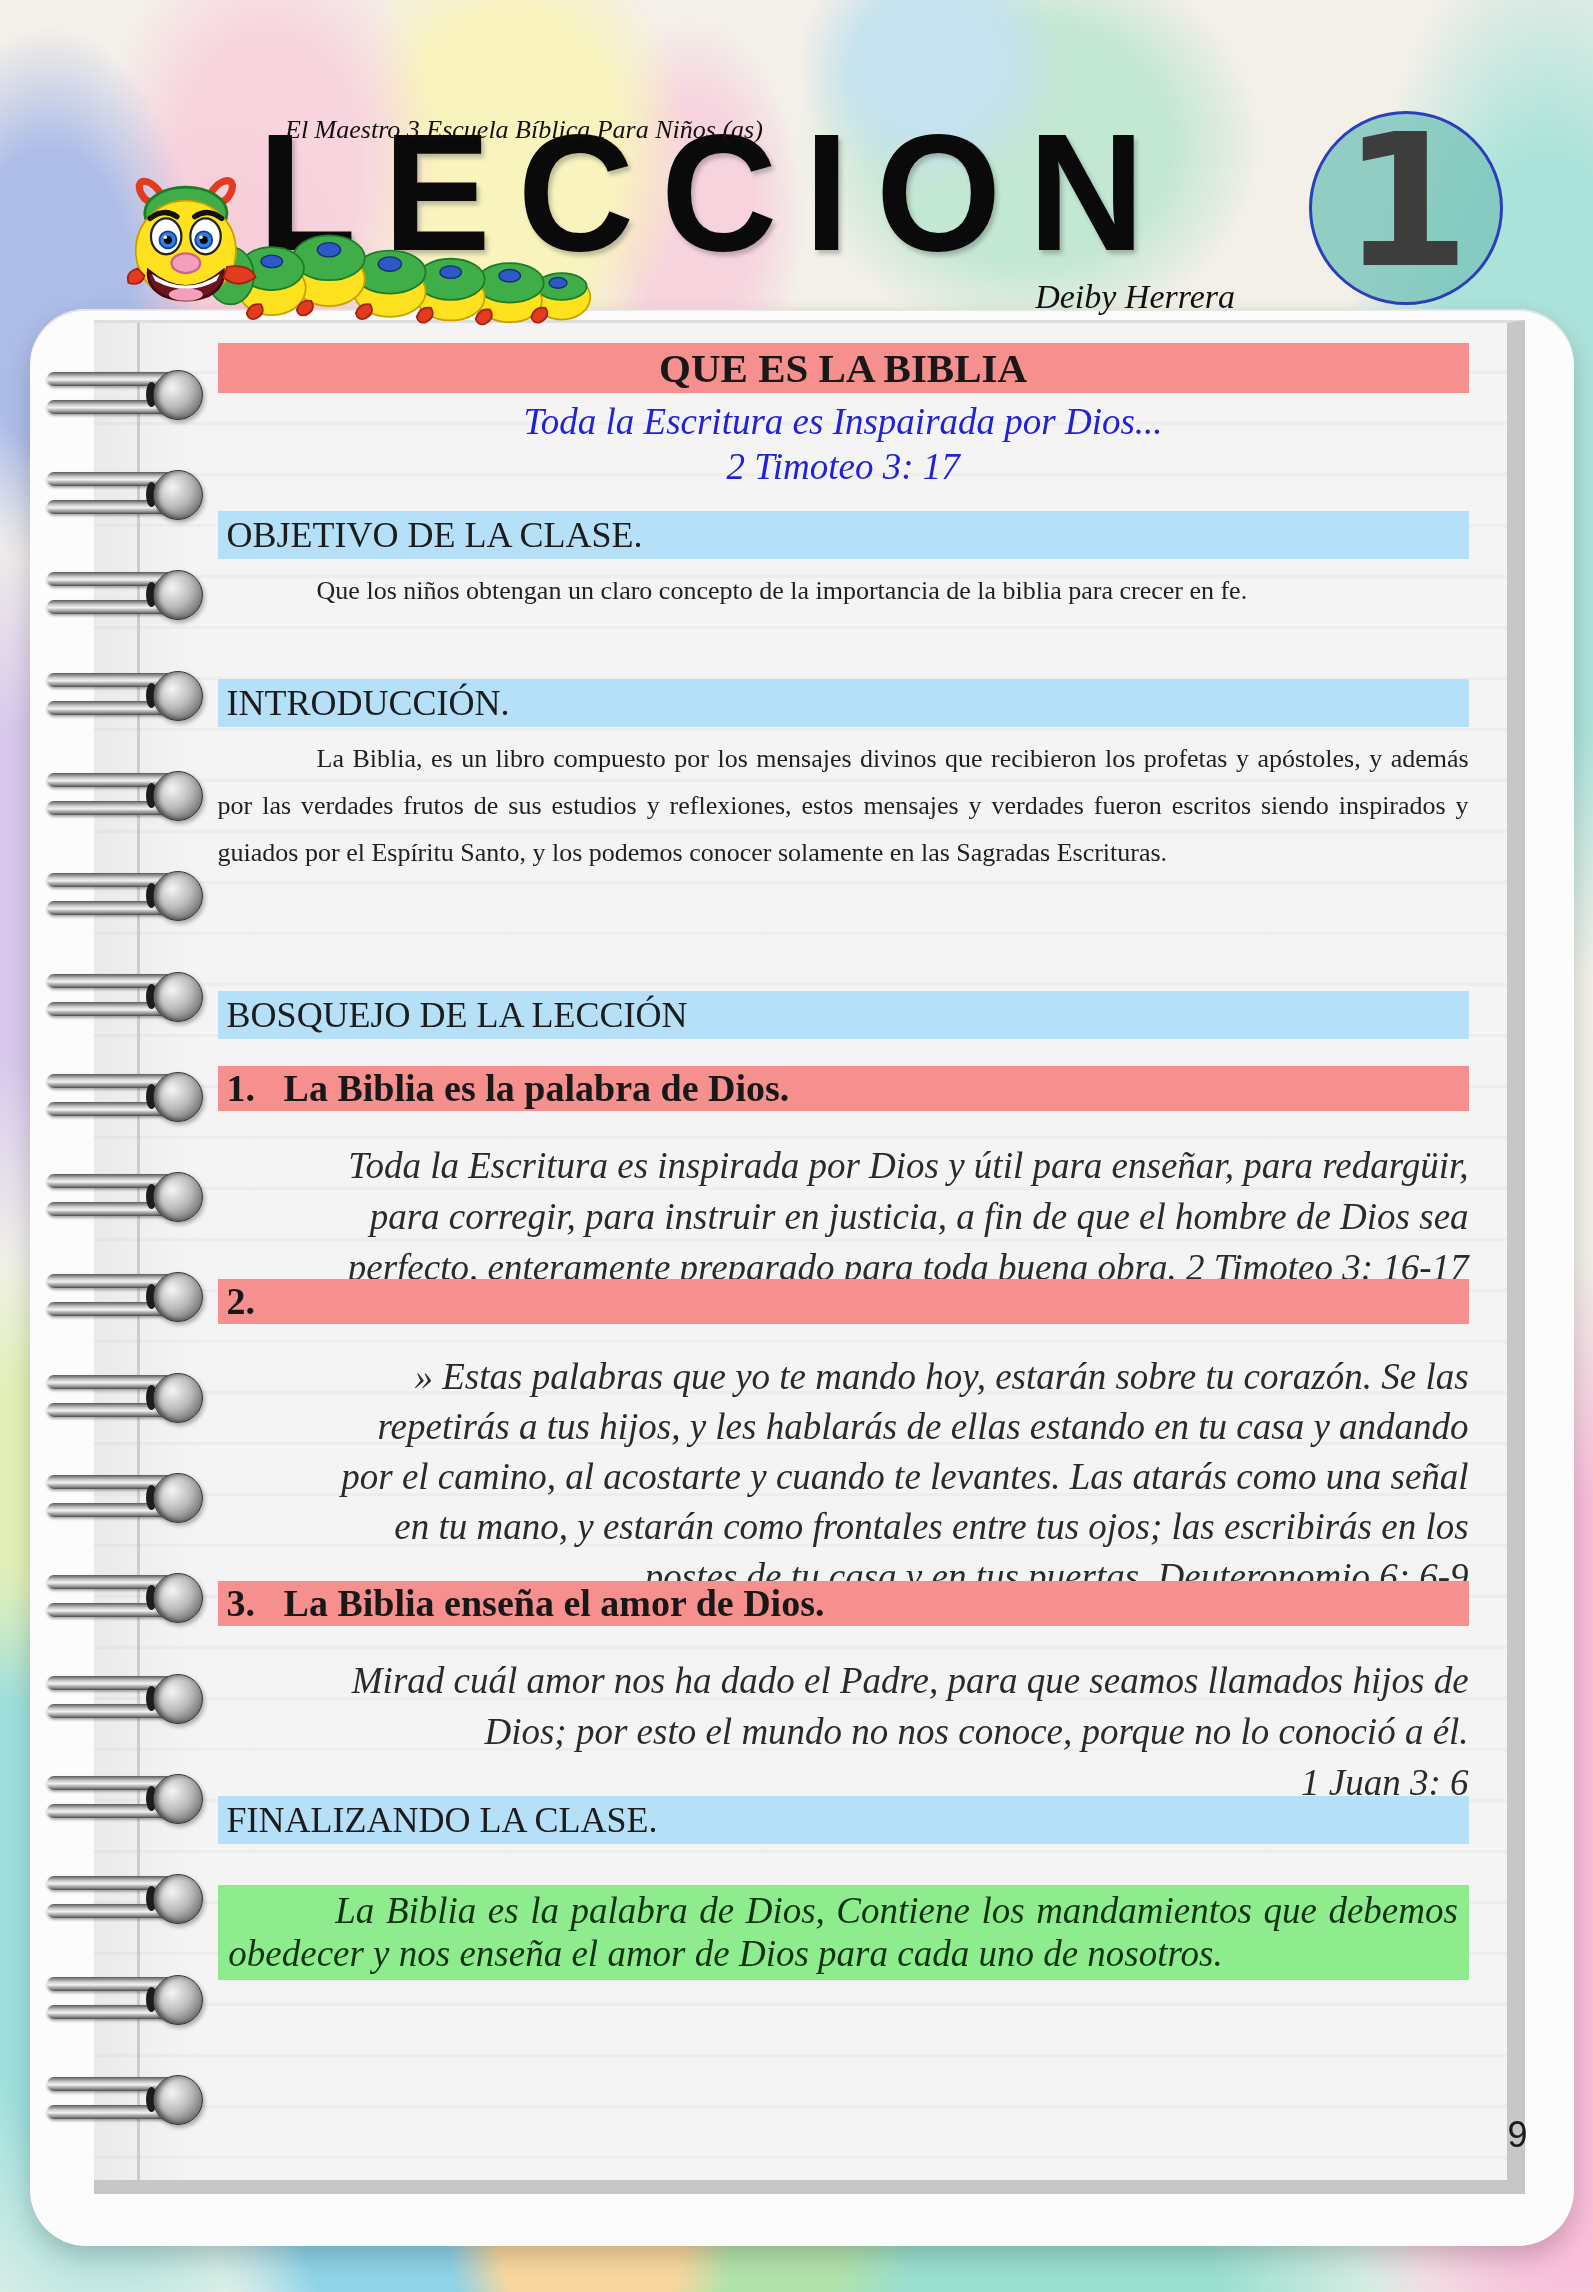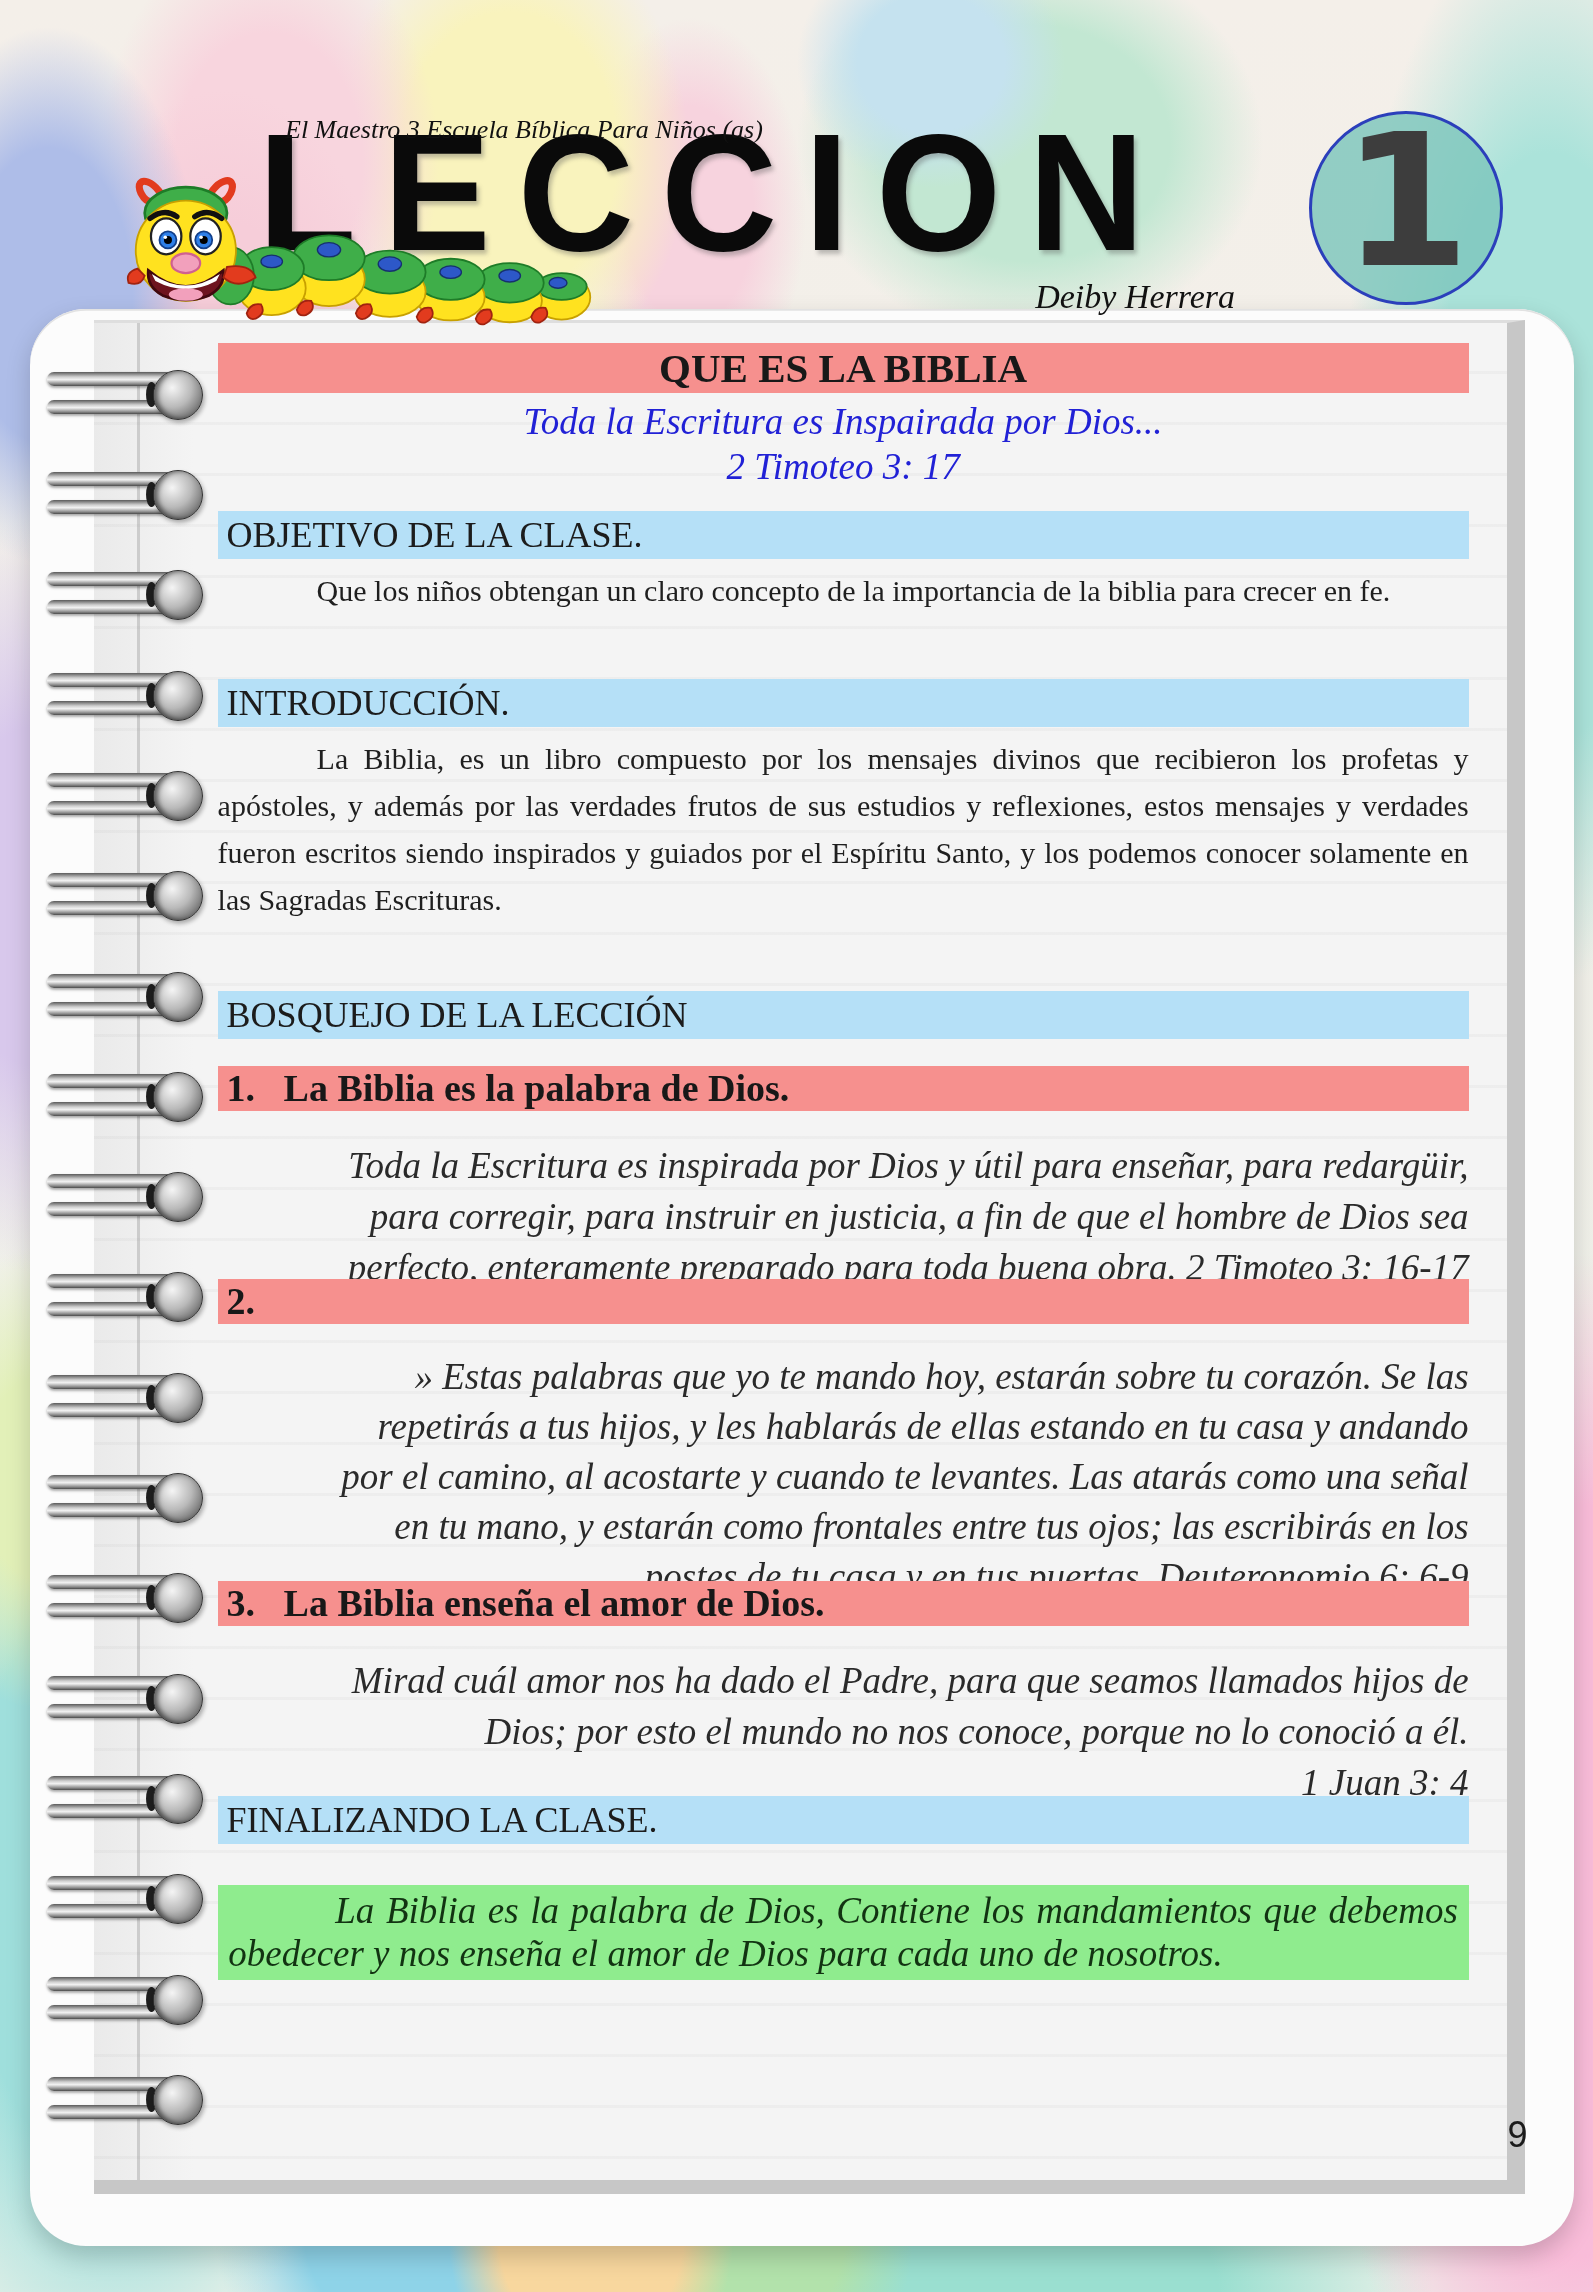--- a/index.html
+++ b/index.html
@@ -40,21 +40,21 @@
   .abs{position:absolute;}
   .banner{box-sizing:border-box;width:1251px;display:flex;align-items:center;}
   .banner-pink{background:#f6908e;}
   .banner-blue{background:#b5e0f7;}
   .lesson-title{height:50px;justify-content:center;font-weight:bold;font-size:41px;color:#181818;}
   .section-head{height:48px;font-size:36px;color:#1c1c1c;padding-left:9px;}
   .point-head{height:45px;font-weight:bold;font-size:38px;color:#181818;padding-left:9px;}
   .point-num{display:inline-block;min-width:57px;}
   .subtitle{width:1251px;text-align:center;font-style:italic;font-size:37px;line-height:45px;
             color:#2121d6;white-space:pre-line;}
-  .bodytext{width:1251px;font-size:30px;line-height:47px;color:#1f1f1f;
+  .bodytext{width:1251px;font-size:26px;line-height:47px;color:#1f1f1f;
             text-align:justify;text-indent:99px;}
   .quote{width:1251px;text-align:right;font-style:italic;font-size:37px;line-height:51px;
          color:#2a2a2a;white-space:pre-line;margin-top:16px;}
   .greenbox{box-sizing:border-box;width:1251px;background:#8fec8e;padding:4.5px 10.7px;
             font-style:italic;font-size:37px;line-height:43px;color:#123312;
             text-align:justify;text-indent:107px;}
   .page-num{font-family:"Liberation Sans",sans-serif;font-size:36px;color:#1b1b1b;}
   .ring{position:absolute;left:47px;width:156px;height:45px;z-index:30;}
   .ring .bar{position:absolute;left:0;width:136px;height:14.3px;border-radius:8px;
        background:linear-gradient(180deg,#5a5a5a,#cfcfcf 35%,#f2f2f2 55%,#8a8a8a 85%,#4a4a4a);
@@ -183,21 +183,21 @@
 en tu mano, y estarán como frontales entre tus ojos; las escribirás en los
 postes de tu casa y en tus puertas. Deuteronomio 6: 6-9</div>
 
       <div class="abs banner banner-pink point-head" style="top:1258px;">
         <span class="point-num">3.</span>
         <span>La Biblia enseña el amor de Dios.</span>
       </div>
 
       <div class="abs quote" style="top:1316px;">Mirad cuál amor nos ha dado el Padre, para que seamos llamados hijos de
 Dios; por esto el mundo no nos conoce, porque no lo conoció a él.
-1 Juan 3: 4</div>
+1 Juan 3: 6</div>
 
       <div class="abs banner banner-blue section-head" style="top:1473px;">FINALIZANDO LA CLASE.</div>
 
       <div class="abs greenbox" style="top:1534px;margin-top:28px;">La Biblia es la palabra de Dios, Contiene los mandamientos que debemos obedecer y nos enseña el amor de Dios para cada uno de nosotros.</div>
 
       <div class="abs page-num" style="top:1791px;left:1290px;">9</div>
     </div>
   </div>
 </div>
 

